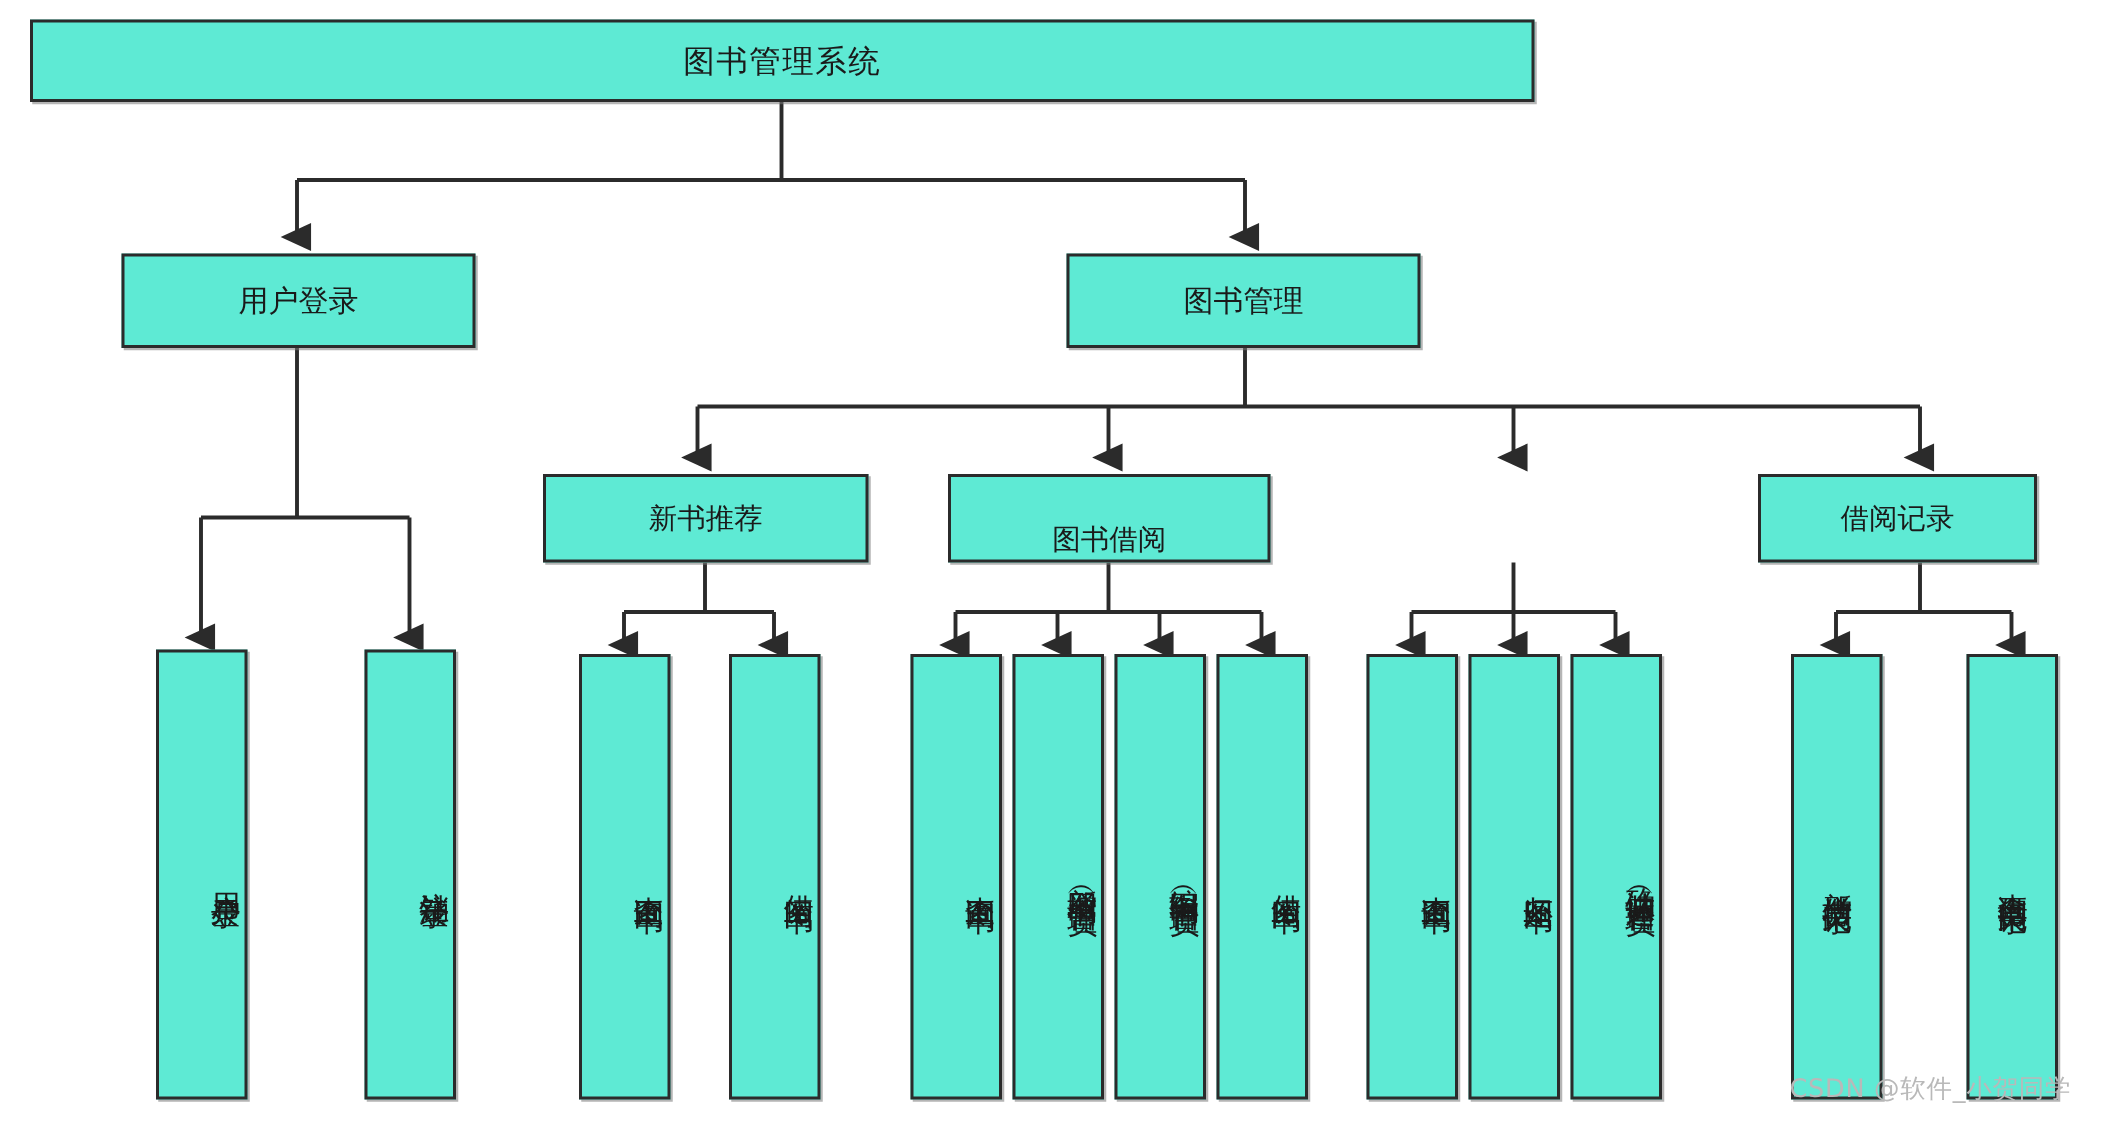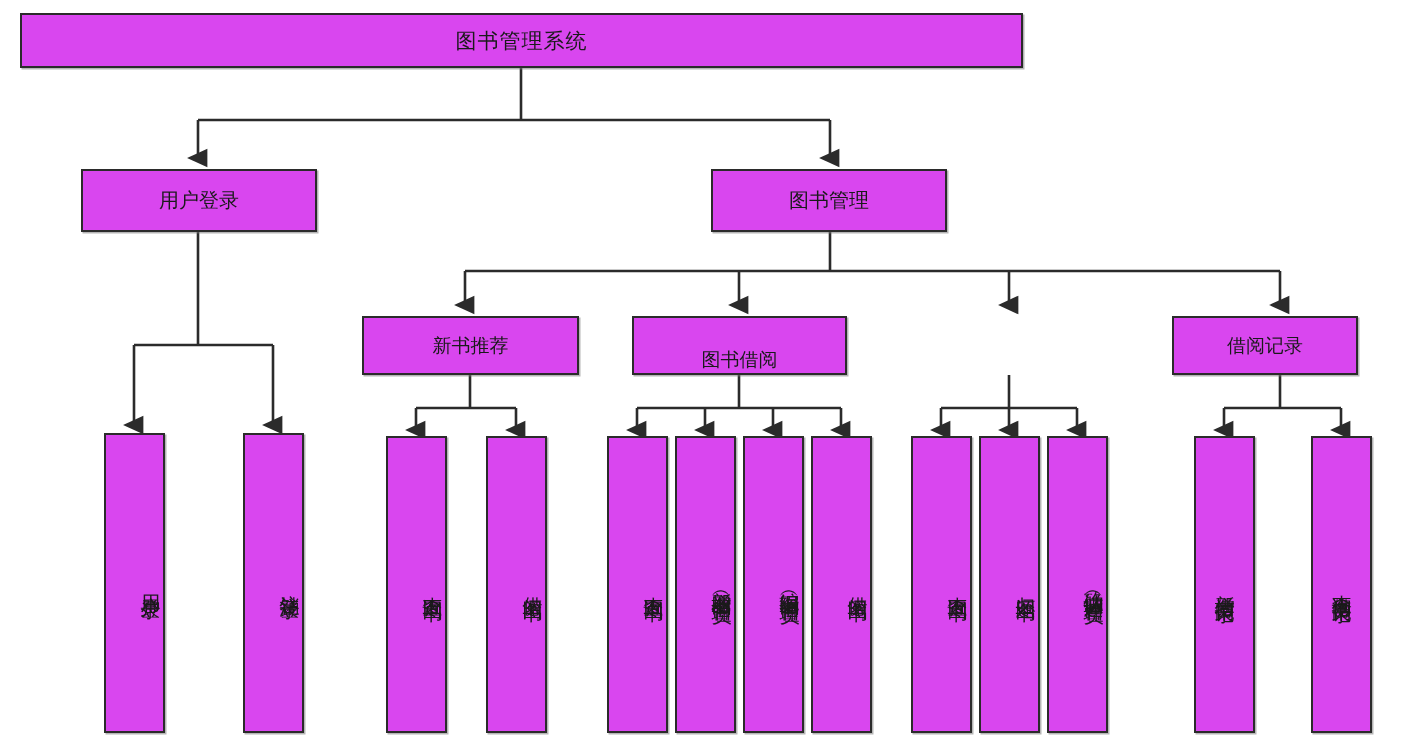--- a/index.html
+++ b/index.html
@@ -3,21 +3,21 @@
 <meta charset="utf-8">
 <style>
   html,body{margin:0;padding:0;background:#ffffff;}
   body{width:1405px;height:747px;font-family:"DejaVu Sans","Liberation Sans",sans-serif;}
   #stage{position:relative;width:1405px;height:747px;overflow:hidden;background:#ffffff;}
   svg.conn{position:absolute;left:0;top:0;width:1405px;height:747px;pointer-events:none;}
 
   .node{
     position:absolute;
     box-sizing:border-box;
-    background:#d946ef;
+    background:#5eead4;
     border:2px solid #2b2b2b;
     box-shadow:1.5px 1.5px 0 rgba(120,120,120,.55);
     display:flex;align-items:center;justify-content:center;
     color:#1a1a1a;
     z-index:2;
   }
   .node.h{ font-size:21px; letter-spacing:1px; }
   .node.lvl1{ font-size:20px; }
   .node.lvl2{ font-size:19px; }
 
@@ -156,14 +156,15 @@
     <span>确认归还（管理员）</span>
   </div>
 
   <div class="node vert mid" style="left:1194px;top:436px;width:61px;height:297px;">
     <span>新增借阅记录</span>
   </div>
   <div class="node vert mid" style="left:1311px;top:436px;width:61px;height:297px;">
     <span>查询借阅记录</span>
   </div>
 
+  <div class="watermark">CSDN @软件_小贺同学</div>
 
 </div>
 
 </body></html>

